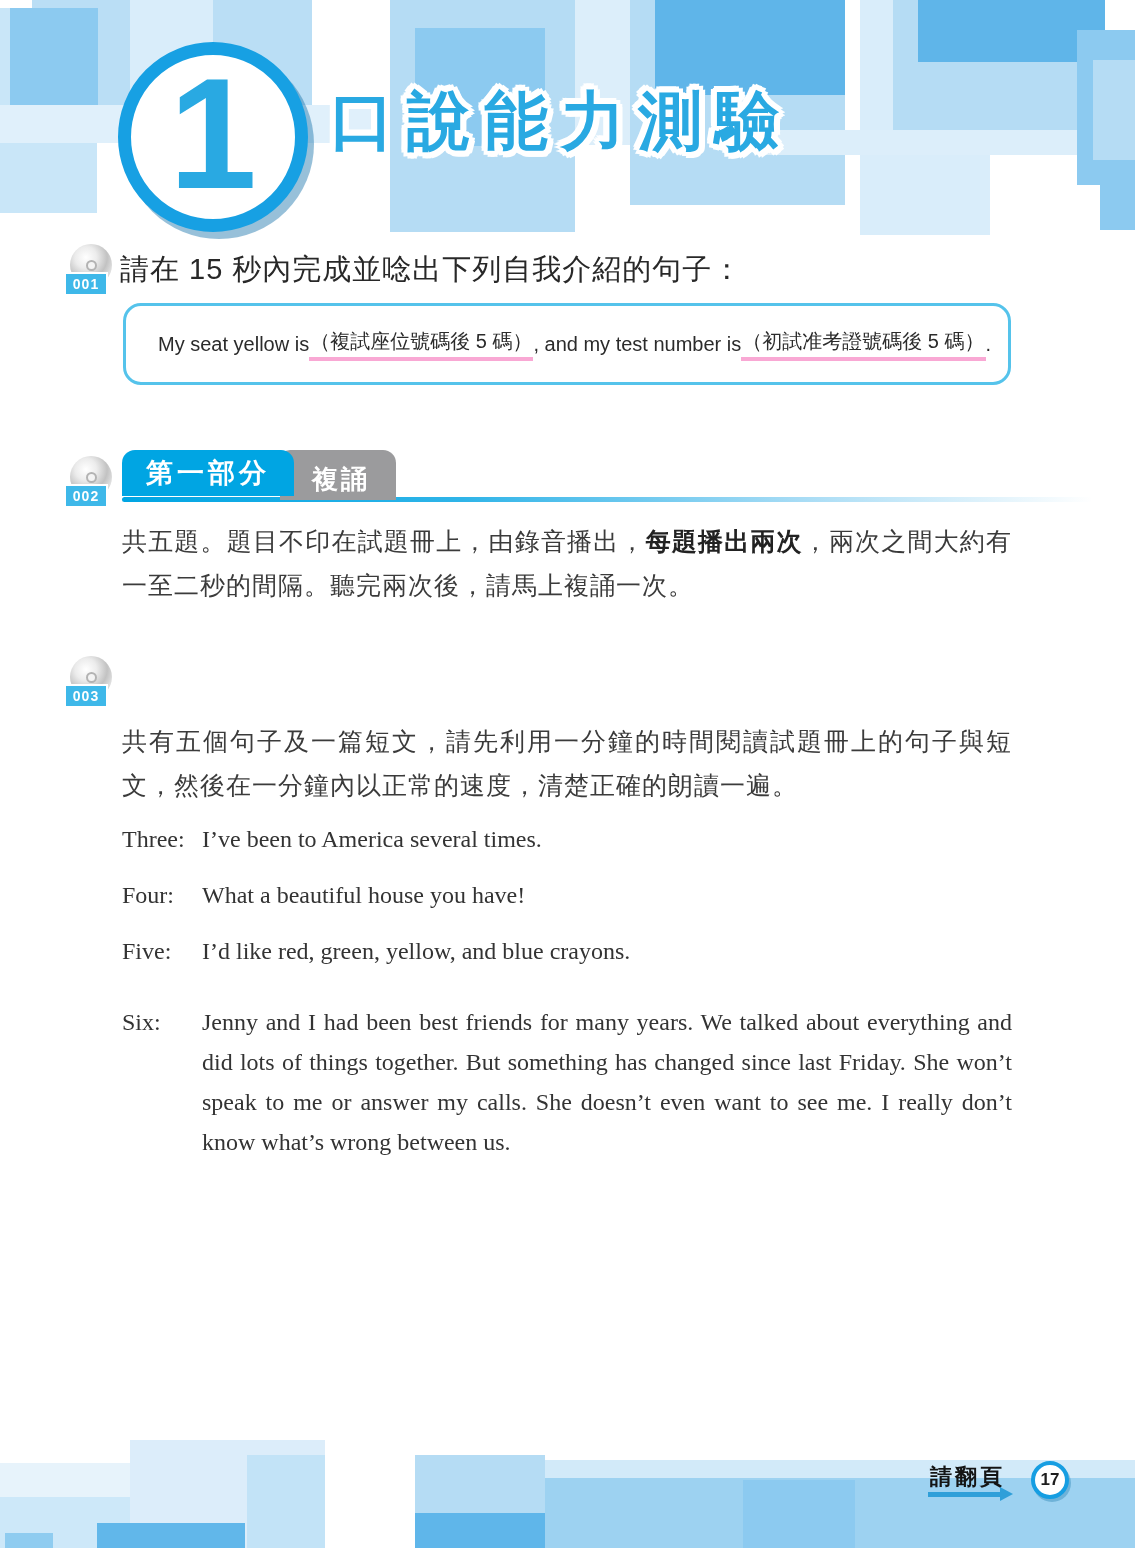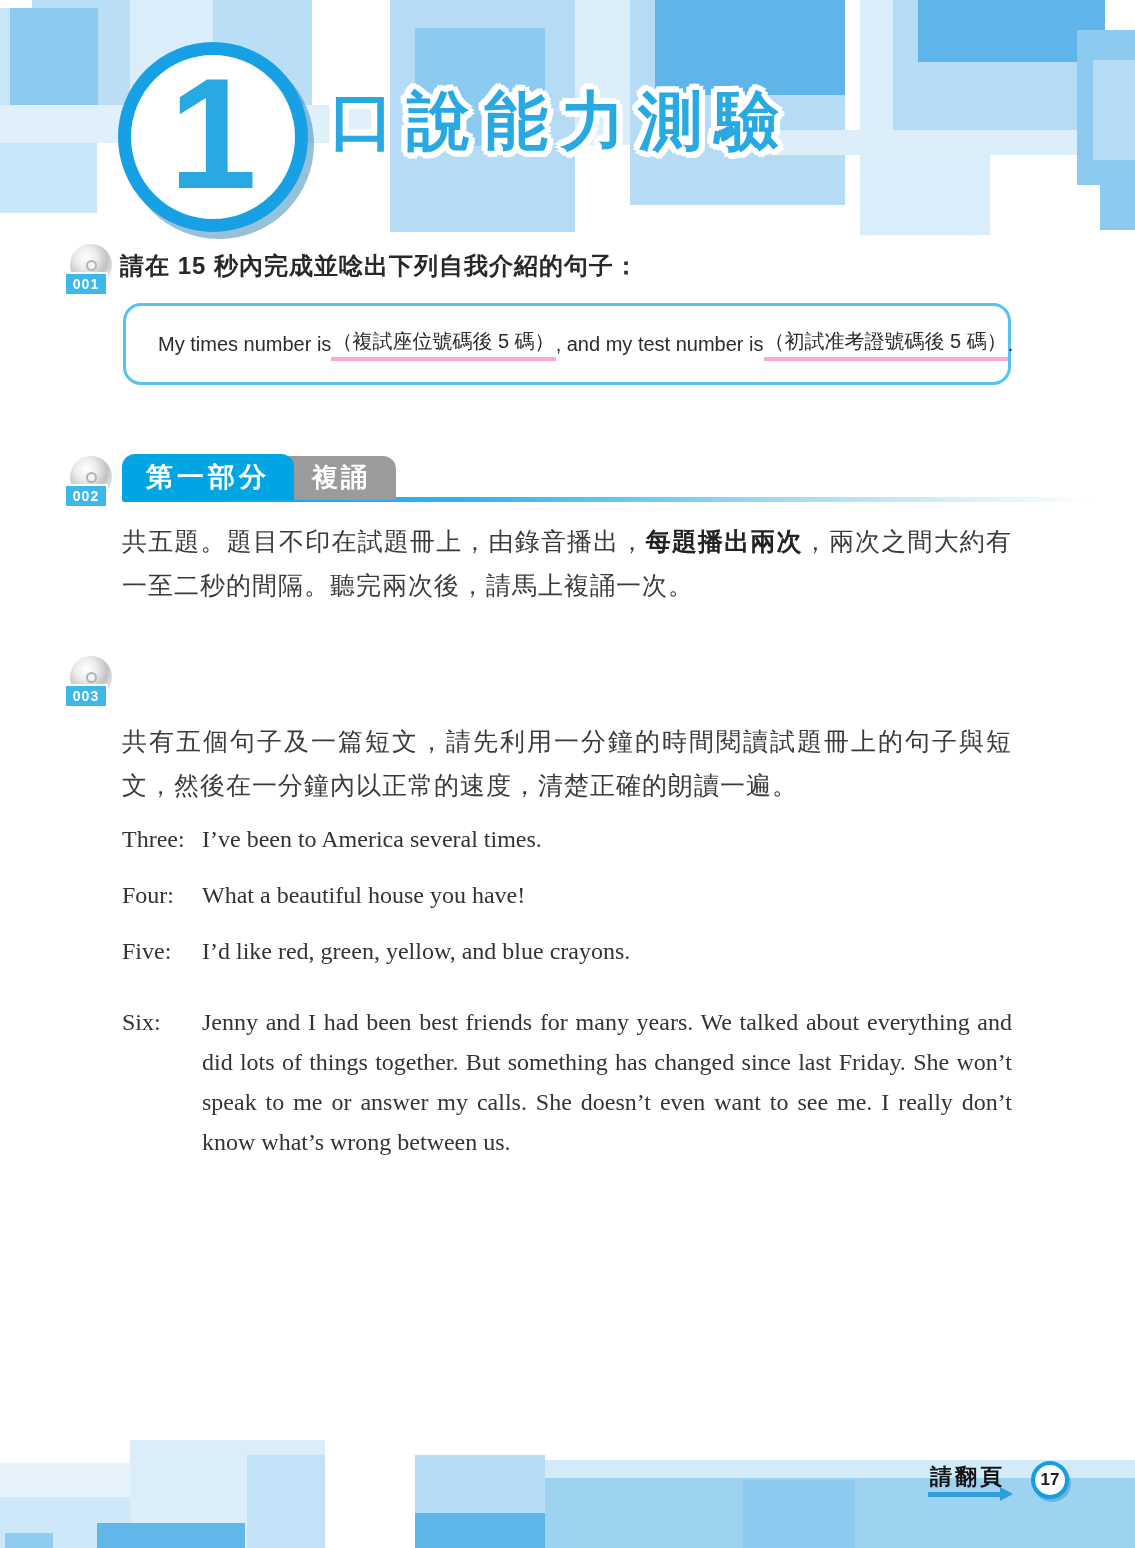--- a/index.html
+++ b/index.html
@@ -24,38 +24,38 @@
   .cd .disc{position:absolute;right:0;top:0;width:42px;height:42px;border-radius:50%;
       background:radial-gradient(circle at 38% 32%,#ffffff 0%,#ececec 28%,#c2c2c2 55%,#dedede 72%,#a9a9a9 100%);}
   .cd .disc::after{content:'';position:absolute;left:50%;top:50%;width:11px;height:11px;margin:-5.5px;
       border-radius:50%;background:#f4f4f4;border:2px solid #b3b3b3;box-sizing:border-box;}
   .cd .cd-label{position:absolute;left:0;bottom:0;width:44px;height:24px;box-sizing:border-box;
       background:#3eb8e9;border:2px solid #ffffff;color:#ffffff;
       font:bold 14px/20px "Liberation Sans",sans-serif;text-align:center;letter-spacing:1px;}
 
   
   .intro-instruction{position:absolute;left:120px;top:250px;width:900px;
-      font-size:24px;font-weight:bold;color:#282828;letter-spacing:1px;}
+      font-size:29px;font-weight:normal;color:#282828;letter-spacing:1px;}
   .intro-box{position:absolute;left:123px;top:303px;width:888px;height:82px;box-sizing:border-box;
       border:3px solid #55c3eb;border-radius:18px;background:#ffffff;
       display:flex;align-items:center;padding-left:32px;white-space:nowrap;
       font-size:20px;color:#2b2b2b;}
   .blank{border-bottom:4px solid #f9a8d4;padding:0 1px 2px;}
 
   
   .section-head{position:absolute;left:122px;width:971px;height:50px;}
   .section-head .rule{position:absolute;left:0;bottom:0;width:100%;height:5px;border-radius:3px;
       background:linear-gradient(to right,#00a5e3 0%,#2fb4e8 35%,#a8dcf5 70%,rgba(255,255,255,0) 100%);}
-  .section-head .tabs{position:absolute;left:0;bottom:2px;display:flex;align-items:flex-end;}
+  .section-head .tabs{position:absolute;left:0;bottom:2px;display:flex;align-items:flex-start;}
   .tab-blue{position:relative;z-index:2;background:#00a5e3;color:#fff;height:46px;
       font-weight:bold;font-size:27px;line-height:46px;padding:0 24px;letter-spacing:4px;
       border-radius:13px 13px 0 0;white-space:nowrap;}
   .tab-gray{position:relative;z-index:1;margin-left:-14px;background:#9b9b9d;color:#fff;height:42px;
-      font-weight:bold;font-size:26px;line-height:42px;padding:2px 26px 0 32px;letter-spacing:3px;
-      border-radius:10px 13px 0 0;white-space:nowrap;font-family:Liberation Mono, monospace;}
+      font-weight:bold;font-size:26px;line-height:42px;padding:8px 26px 0 32px;letter-spacing:3px;
+      border-radius:10px 13px 0 0;white-space:nowrap;}
 
   .section-desc{position:absolute;left:122px;width:890px;text-align:justify;
       font-family:"DejaVu Serif","Liberation Serif",serif;
       font-size:25px;line-height:44px;color:#3b3b3b;letter-spacing:1px;}
   .section-desc b{color:#222;}
 
   
   .sentences{position:absolute;left:122px;top:824px;width:890px;
       font-family:"Liberation Serif","DejaVu Serif",serif;color:#333;}
   .sent-row{display:flex;margin-bottom:26px;font-size:24px;line-height:30px;}
@@ -105,21 +105,21 @@
     <span class="num">1</span>
   </div>
   <div class="page-title">口說能力測驗</div>
 
   <div class="cd" style="left:64px;top:244px;">
     <div class="disc"></div>
     <div class="cd-label">001</div>
   </div>
   <div class="intro-instruction">請在 15 秒內完成並唸出下列自我介紹的句子：</div>
   <div class="intro-box">
-    <span>My times number is</span>
+    <span>My seat yellow is</span>
       <span class="blank">（複試座位號碼後 5 碼）</span>
       <span>, and my test number is</span>
       <span class="blank">（初試准考證號碼後 5 碼）</span>
       <span>.</span>
   </div>
 
   <div class="cd" style="left:64px;top:456px;">
     <div class="disc"></div>
     <div class="cd-label">002</div>
   </div>

